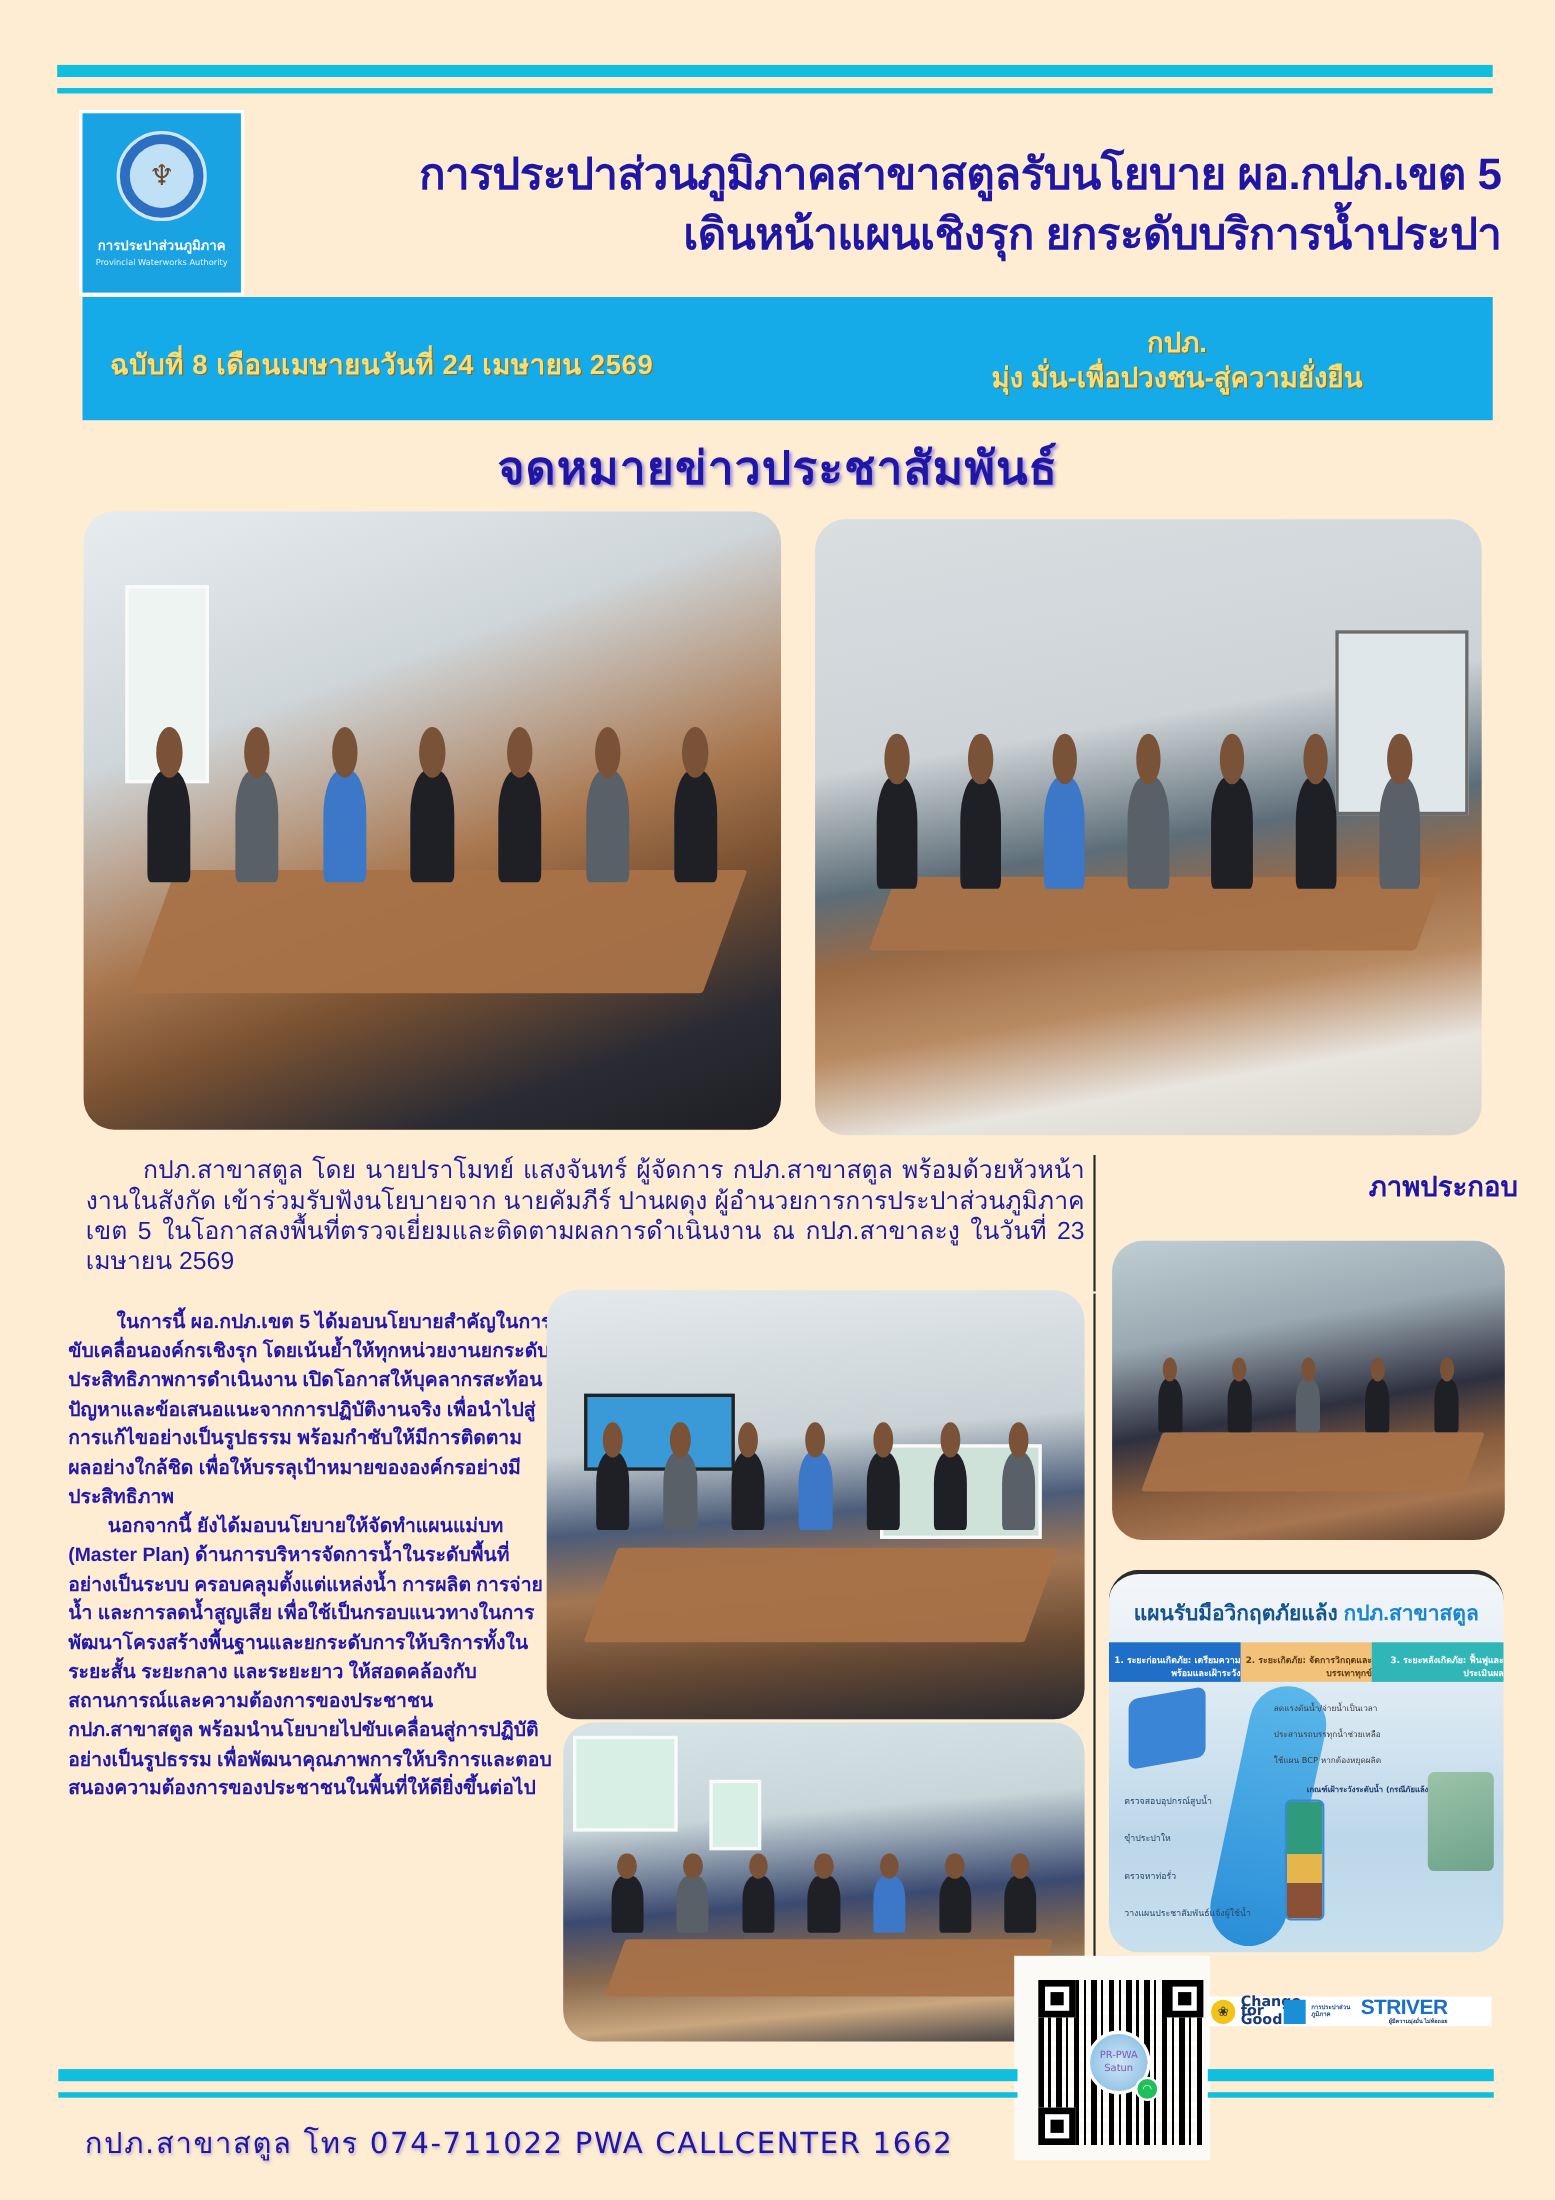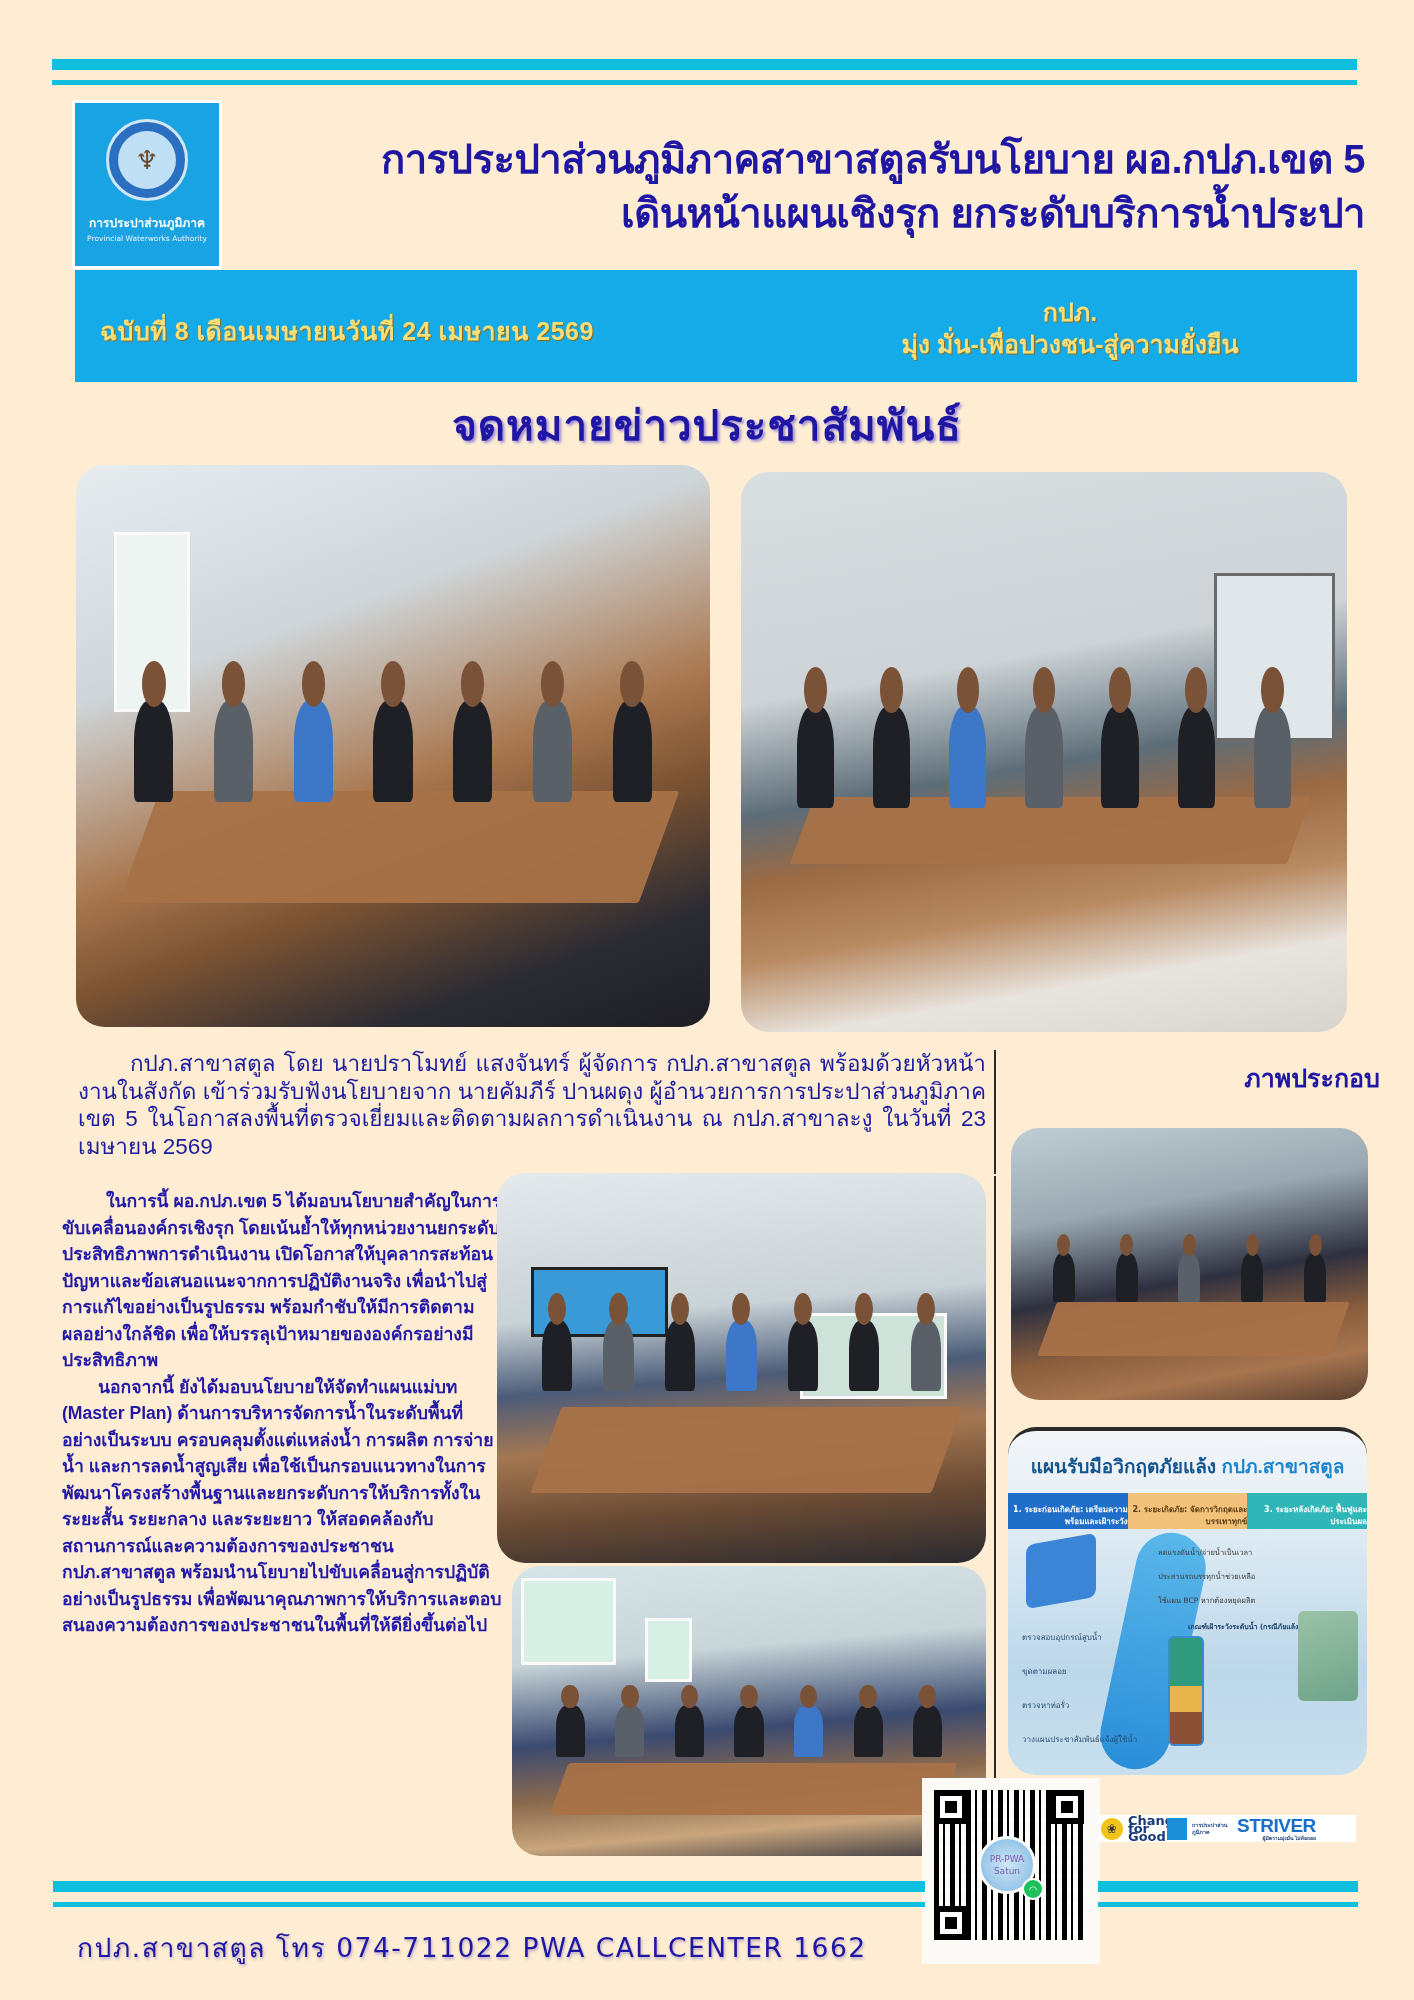--- a/index.html
+++ b/index.html
@@ -118,21 +118,21 @@
     .slide-col { flex: 1; font-size: 8px; color: #fff; text-align: right; padding-top: 11px; font-weight: bold; line-height: 12px; }
     .slide-col.c1 { background: #1f6ec8; }
     .slide-col.c2 { background: #f3c27a; color: #5a3a10; }
     .slide-col.c3 { background: #31b6b8; }
     .river { position: absolute; left: 110px; top: 100px; width: 70px; height: 240px; background: linear-gradient(180deg,#5ab7ea,#2a8ed8); border-radius: 40px; transform: rotate(12deg); }
     .gauge { position: absolute; left: 160px; top: 205px; width: 36px; height: 110px; border: 2px solid #3a8ad0; border-radius: 6px; background: linear-gradient(180deg,#2f9a7c 0 45%,#e6b54c 45% 70%,#8a5136 70% 100%); }
     .slide-items { position: absolute; left: 14px; top: 190px; font-size: 8px; color: #2a4a6a; line-height: 34px; }
     .slide-items2 { position: absolute; left: 150px; top: 110px; font-size: 7.5px; color: #3a3a3a; line-height: 24px; }
 
     
-    .qr { left: 922px; top: 1778px; width: 178px; height: 186px; background: #fbfaf6; padding: 12px; }
+    .qr { left: 922px; top: 1778px; width: 178px; height: 186px; background: #fbfaf6; padding: 22px; }
     .qr-grid {
       width: 150px; height: 150px; position: relative;
       background:
         repeating-linear-gradient(90deg, #000 0 5px, transparent 5px 9px, #000 9px 11px, transparent 11px 16px),
         repeating-linear-gradient(0deg, transparent 0 4px, rgba(0,0,0,.0) 4px 7px, #fff 7px 10px, transparent 10px 14px);
     }
     .qr-finder { position: absolute; width: 34px; height: 34px; border: 6px solid #000; background: #fff; }
     .qr-finder::after { content: ""; position: absolute; left: 5px; top: 5px; width: 12px; height: 12px; background: #000; }
     .qr-badge { position: absolute; left: 44px; top: 46px; width: 58px; height: 58px; border-radius: 50%; background: radial-gradient(circle,#cfe6f6,#7fb8e2); border: 3px solid #fff; display: flex; flex-direction: column; align-items: center; justify-content: center; font-size: 9px; color: #7a5ab0; line-height: 12px; }
     .qr-line { position: absolute; left: 88px; top: 88px; width: 22px; height: 22px; border-radius: 50%; background: #1fbf5a; border: 2px solid #fff; color: #fff; font-size: 10px; display: flex; align-items: center; justify-content: center; font-weight: bold; }
@@ -264,21 +264,21 @@
   </div>
   <div class="slide-cols">
     <div class="slide-col c1">1. ระยะก่อนเกิดภัย: เตรียมความพร้อมและเฝ้าระวัง</div>
     <div class="slide-col c2">2. ระยะเกิดภัย: จัดการวิกฤตและบรรเทาทุกข์</div>
     <div class="slide-col c3">3. ระยะหลังเกิดภัย: ฟื้นฟูและประเมินผล</div>
   </div>
   <div style="position:absolute; left:18px; top:108px; width:70px; height:64px; background:#3a85d6; border-radius:8px; transform:skewY(-10deg);"></div>
   <div class="river"></div>
   <div class="slide-items">
     <div>ตรวจสอบอุปกรณ์สูบน้ำ</div>
-    <div>ขุดตามผลอย</div>
+    <div>ขุำประปาให</div>
     <div>ตรวจหาท่อรั่ว</div>
     <div>วางแผนประชาสัมพันธ์แจ้งผู้ใช้น้ำ</div>
   </div>
   <div class="slide-items2">
     <div>ลดแรงดันน้ำ/จ่ายน้ำเป็นเวลา</div>
     <div>ประสานรถบรรทุกน้ำช่วยเหลือ</div>
     <div>ใช้แผน BCP หากต้องหยุดผลิต</div>
   </div>
   <div style="position:absolute; left:180px; top:190px; font-size:7px; color:#1a3a6a; font-weight:bold;">เกณฑ์เฝ้าระวังระดับน้ำ (กรณีภัยแล้ง)</div>
   <div class="gauge"></div>

